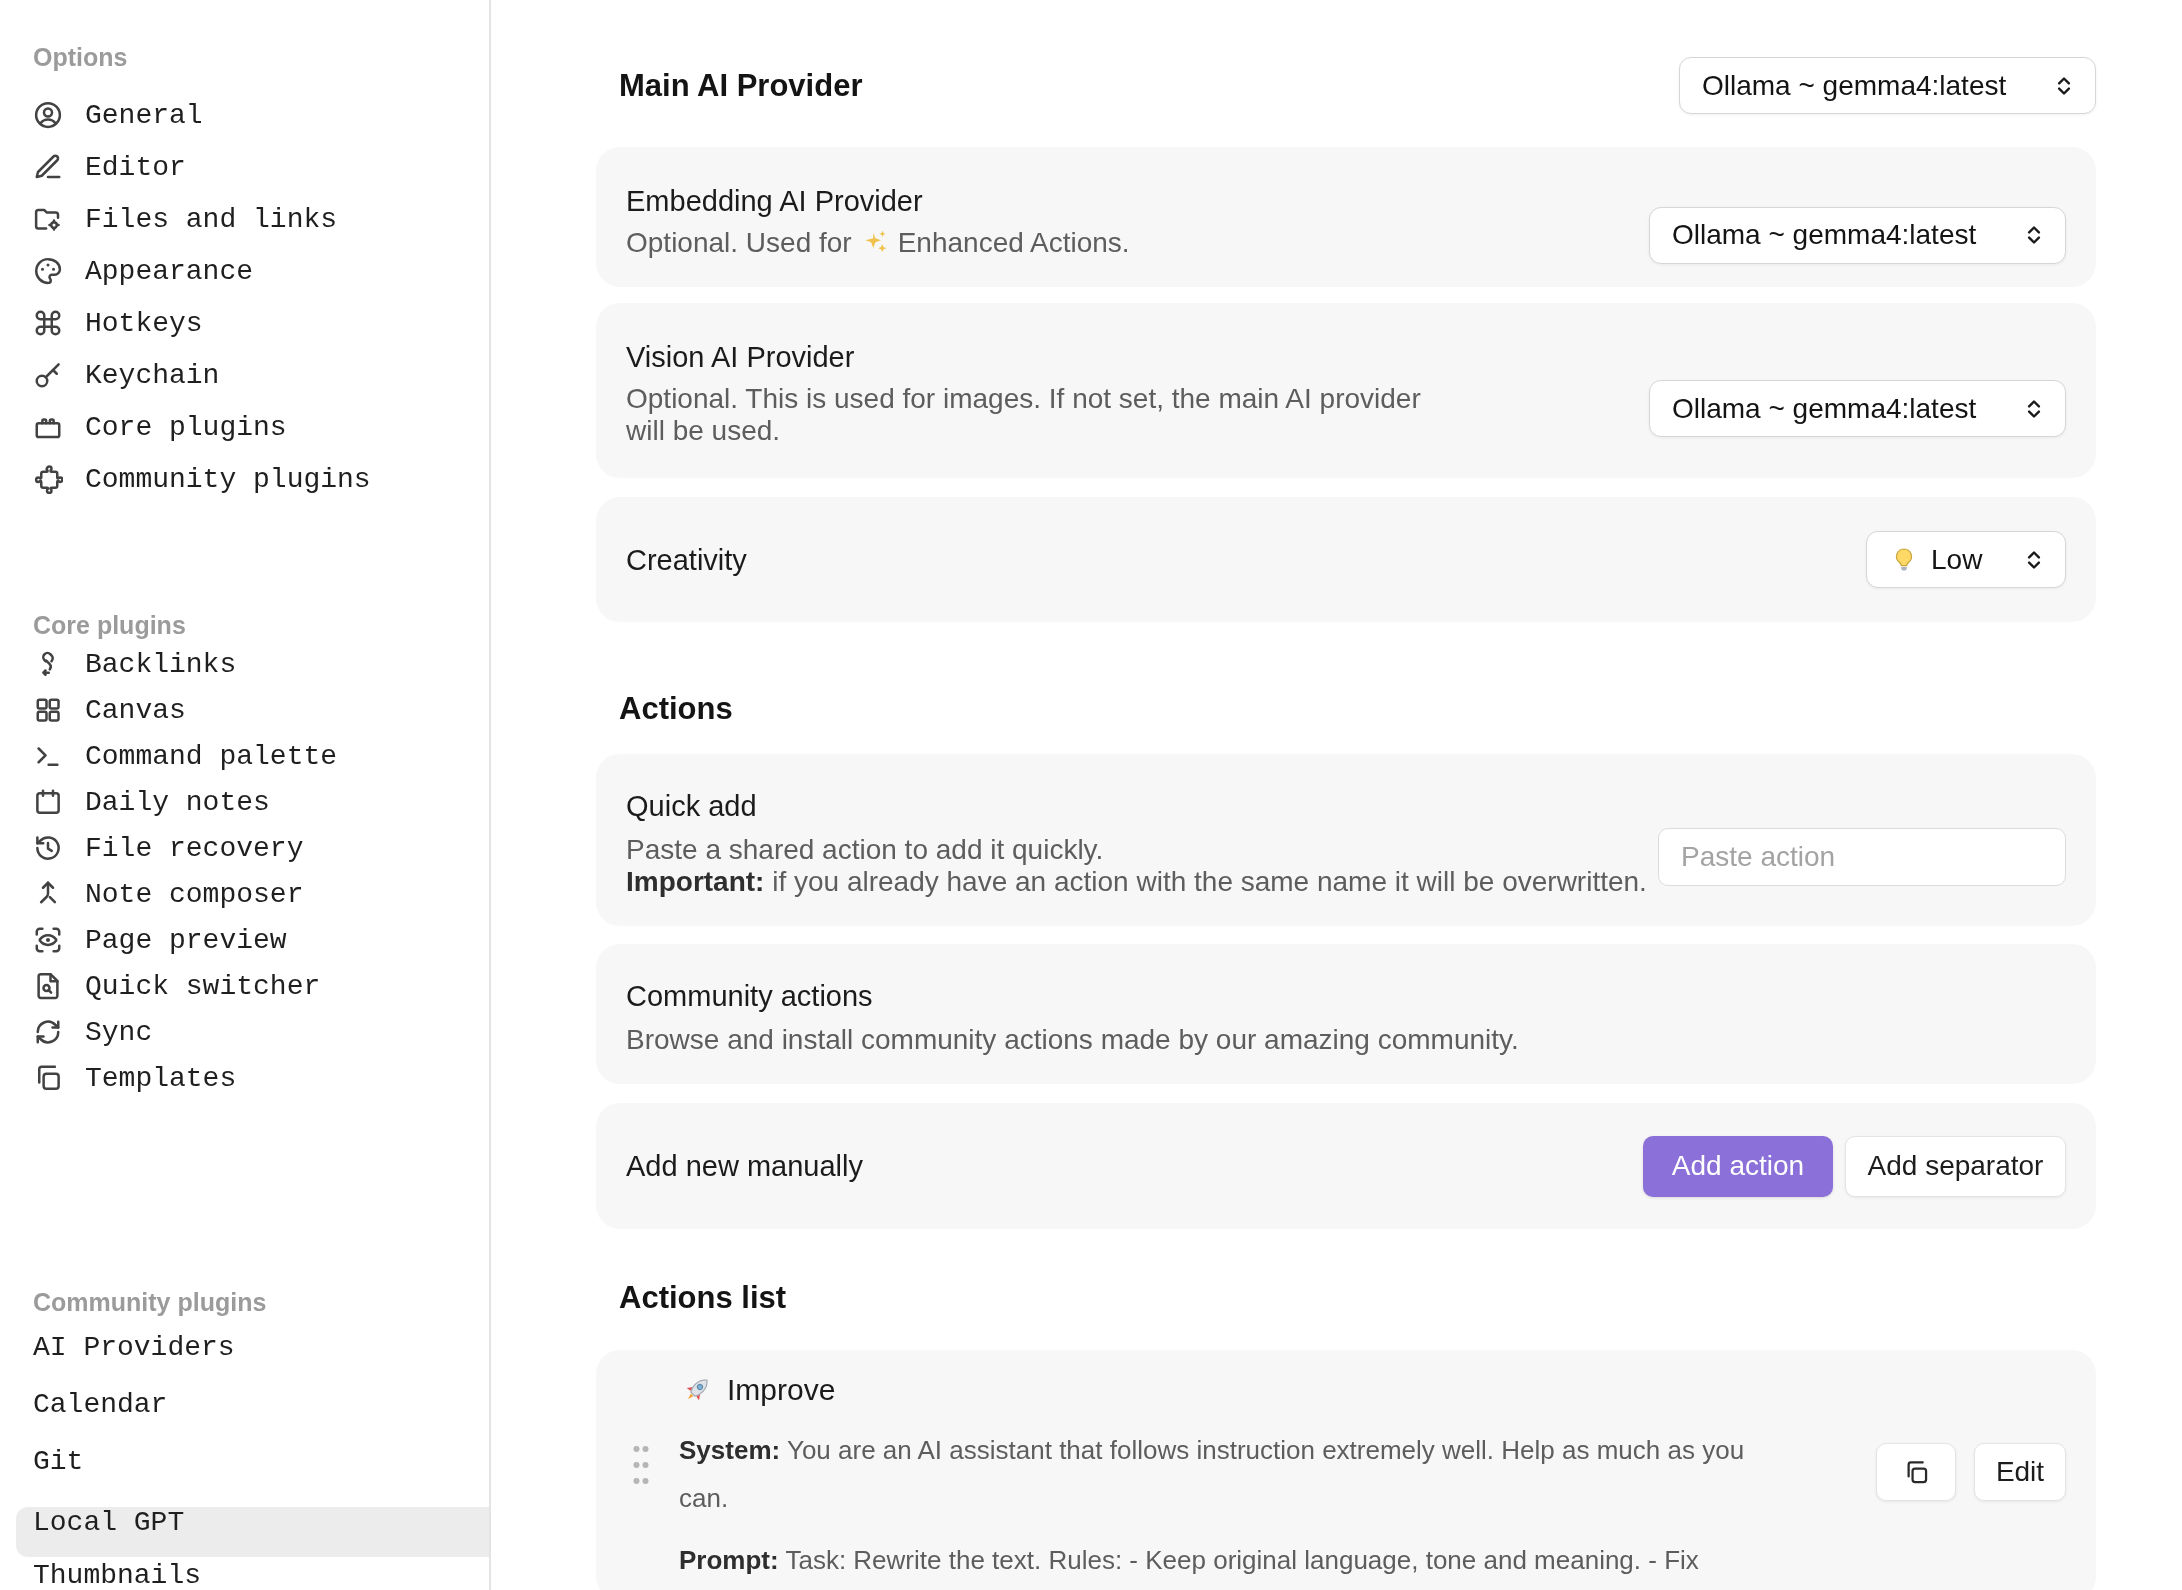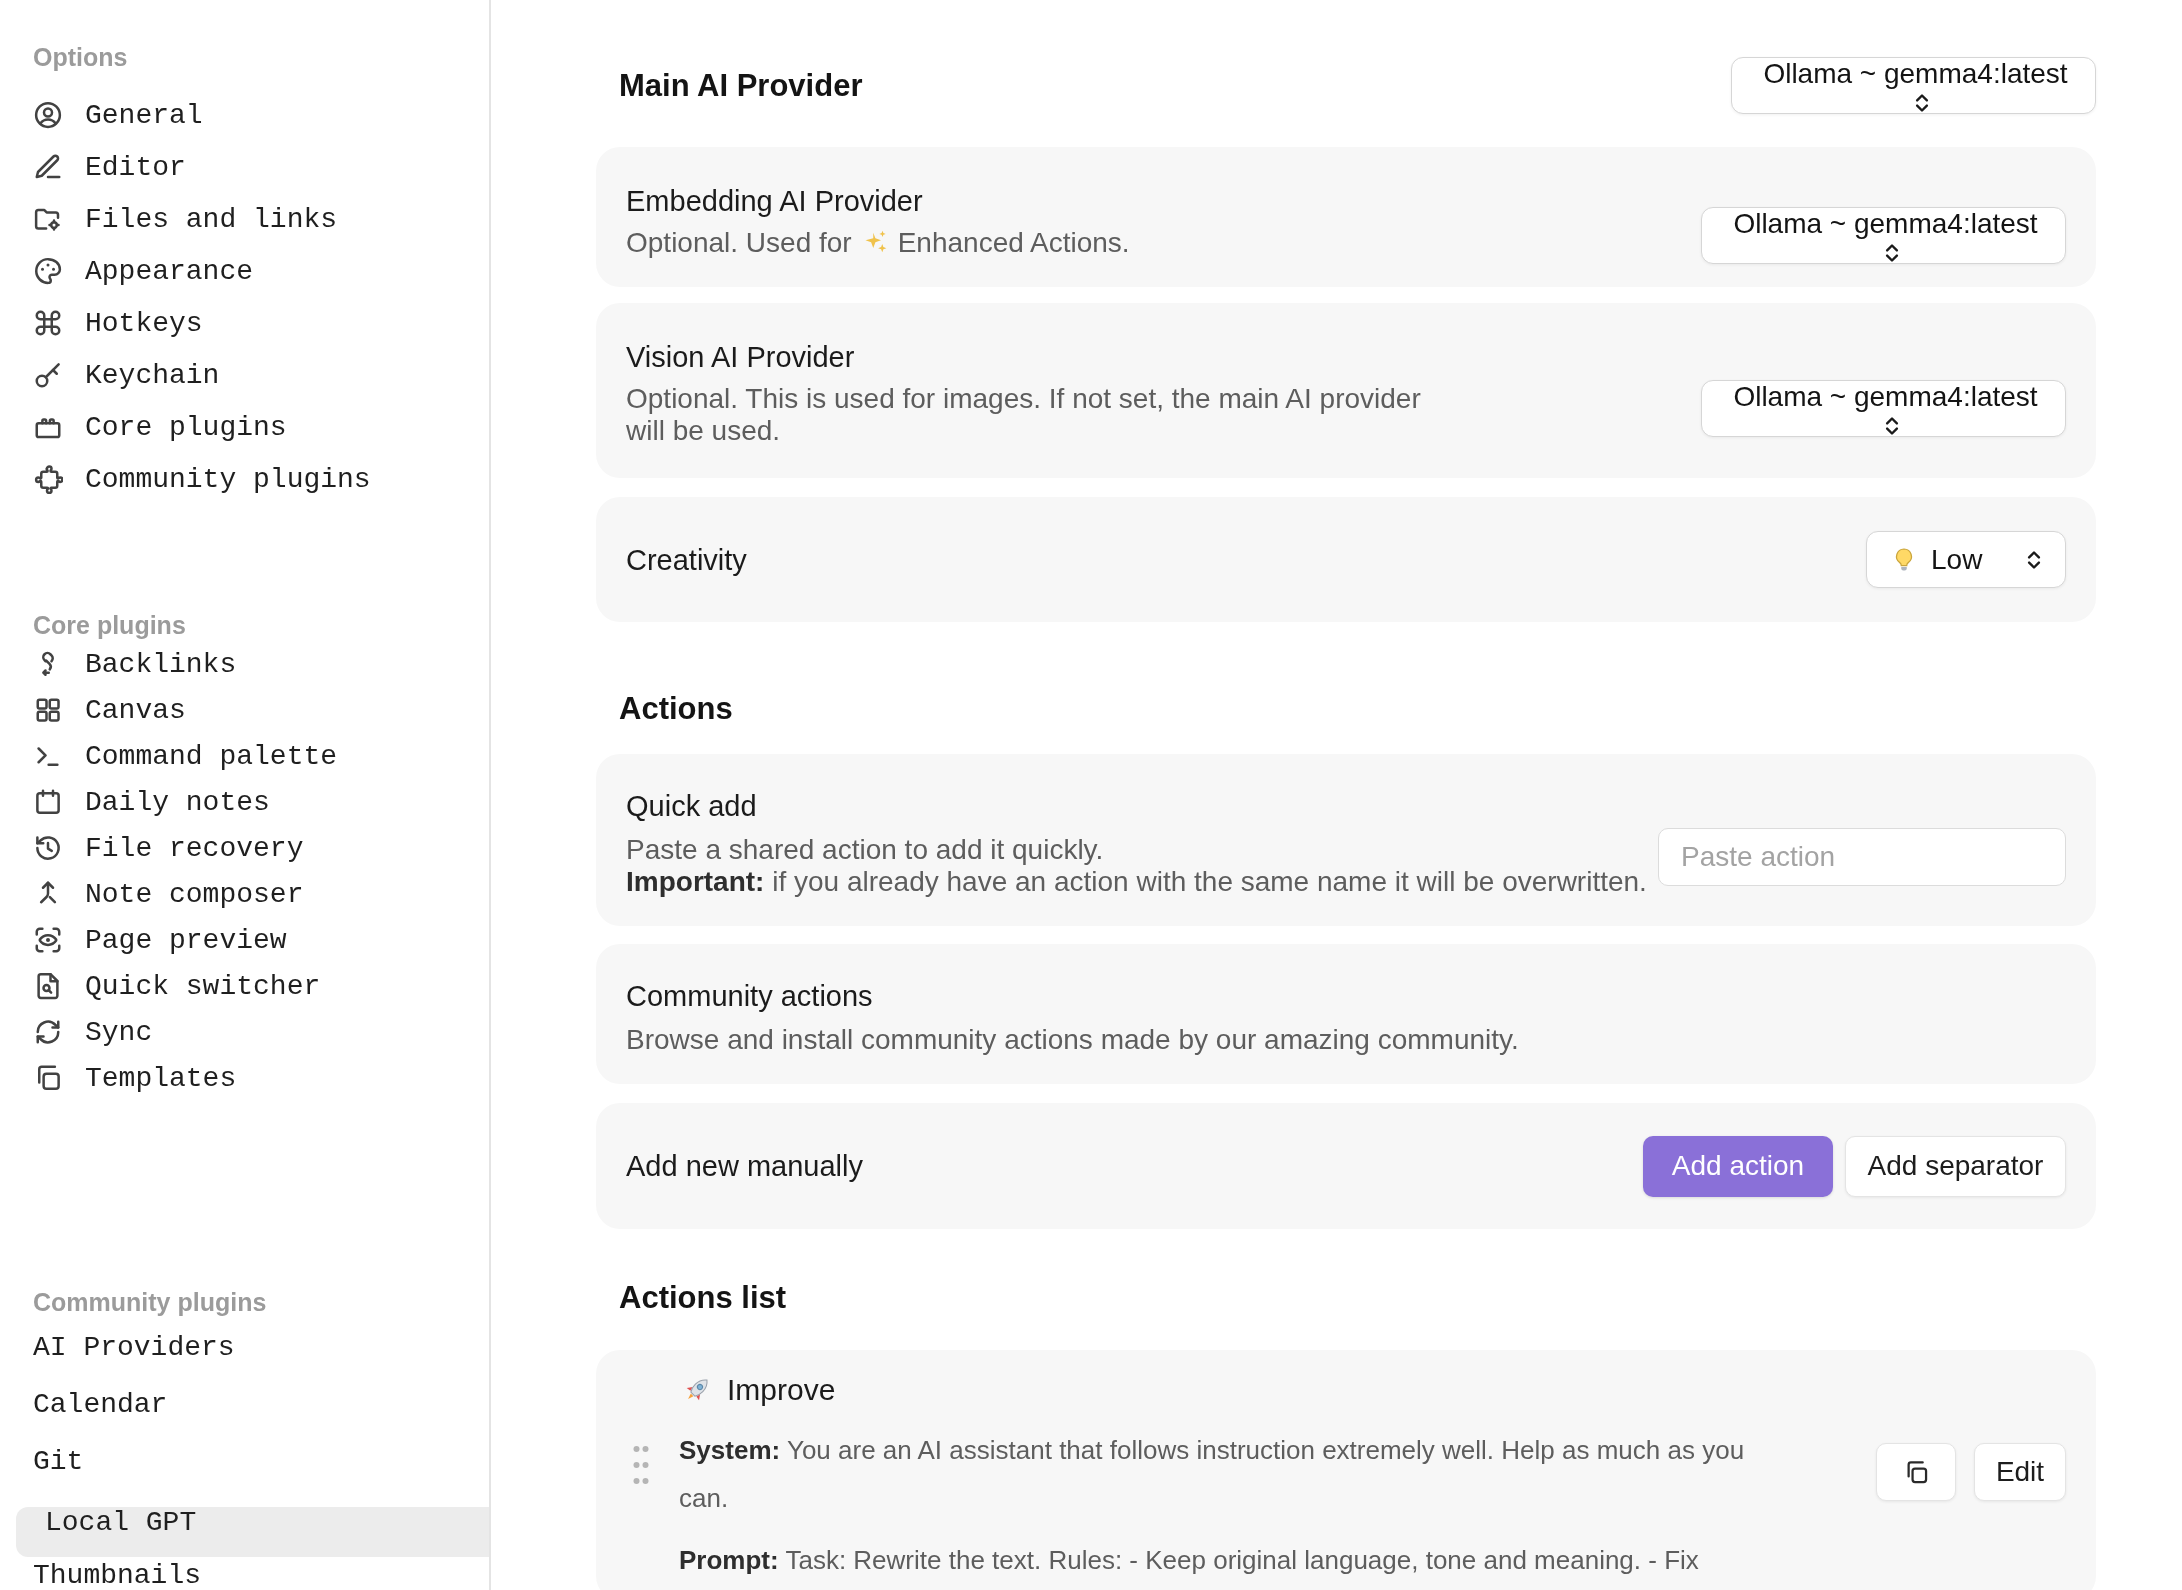--- a/index.html
+++ b/index.html
@@ -16,21 +16,21 @@
   .side-sec-community{margin-top:178px;}
   .side-sec-community .side-heading{margin-bottom:15px;}
   .item{display:flex;align-items:flex-start;gap:22px;cursor:pointer;font-family:Liberation Mono, monospace;}
   .side-sec-options .item{height:52px;}
   .side-sec-core .item{height:46px;}
   .side-sec-community .item{height:57px;}
   .item .lbl{font-size:28px;color:#1f1f1f;white-space:nowrap;}
   .icn{width:30px;height:30px;display:inline-flex;}
   .icn svg{width:30px;height:30px;stroke:#424242;fill:none;stroke-width:2;stroke-linecap:round;stroke-linejoin:round;}
   .icn svg .dot{fill:#424242;stroke:none;}
-  .item.selected{background:#ececec;border-radius:12px;margin-left:-17px;padding-left:29px;
+  .item.selected{background:#ececec;border-radius:12px;margin-left:-17px;padding-left:17px;
                  width:512px;box-sizing:border-box;height:50px;margin-top:4px;margin-bottom:3px;}
 
   
   .content{flex:1;box-sizing:border-box;padding:0 86px 0 105px;overflow:hidden;}
   .plain-row{margin-top:57px;display:flex;align-items:center;justify-content:space-between;height:57px;}
   h1,h2{font-size:31px;font-weight:700;color:#141414;margin:0 0 0 23px;line-height:37px;}
   .h2-actions{margin-top:68px;margin-bottom:27px;}
   .h2-actions-list{margin-top:50px;margin-bottom:34px;}
 
   .card{background:#f7f7f7;border-radius:24px;box-sizing:border-box;display:flex;
@@ -52,21 +52,21 @@
   .card-action{margin-top:0;height:250px;padding-top:22px;justify-content:flex-start;}
 
   .vcenter{display:flex;align-items:center;}
 
   
   .select{background:#fff;border:1.5px solid #d6d6d6;border-radius:12px;height:57px;box-sizing:border-box;
           display:flex;align-items:center;justify-content:space-between;padding:0 18px 0 22px;
           font-size:28px;color:#141414;cursor:pointer;box-shadow:0 1px 3px rgba(0,0,0,.06);white-space:nowrap;}
   .select .chev{width:26px;height:26px;margin-left:12px;display:inline-flex;}
   .select .chev svg{width:26px;height:26px;stroke:#1a1a1a;fill:none;stroke-width:2.2;stroke-linecap:round;stroke-linejoin:round;}
-  .select-provider{width:365px;flex-direction:column;}
+  .select-provider{width:417px;}
   .select-creativity{width:200px;}
   .select .em{width:30px;height:30px;margin-right:12px;display:inline-flex;}
   .select .valwrap{display:flex;align-items:center;}
 
   .inline-icon{width:30px;height:30px;display:inline-flex;vertical-align:-5px;margin:0 8px;}
 
   
   .text-input{width:408px;height:58px;box-sizing:border-box;background:#fff;border:1.5px solid #dcdcdc;
               border-radius:10px;font-size:28px;padding:0 22px;color:#1d1d1d;font-family:"Liberation Sans",sans-serif;}
   .text-input::placeholder{color:#a3a3a3;}

